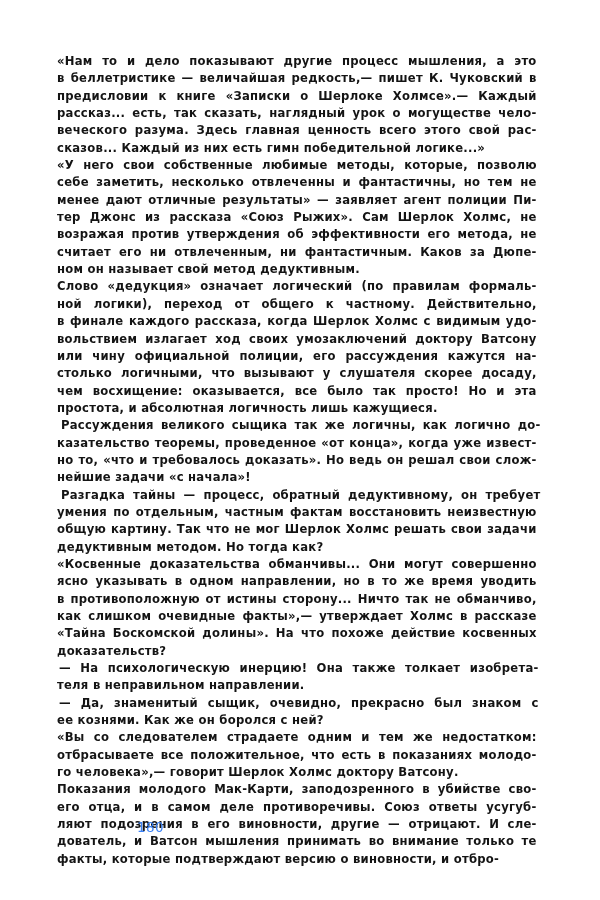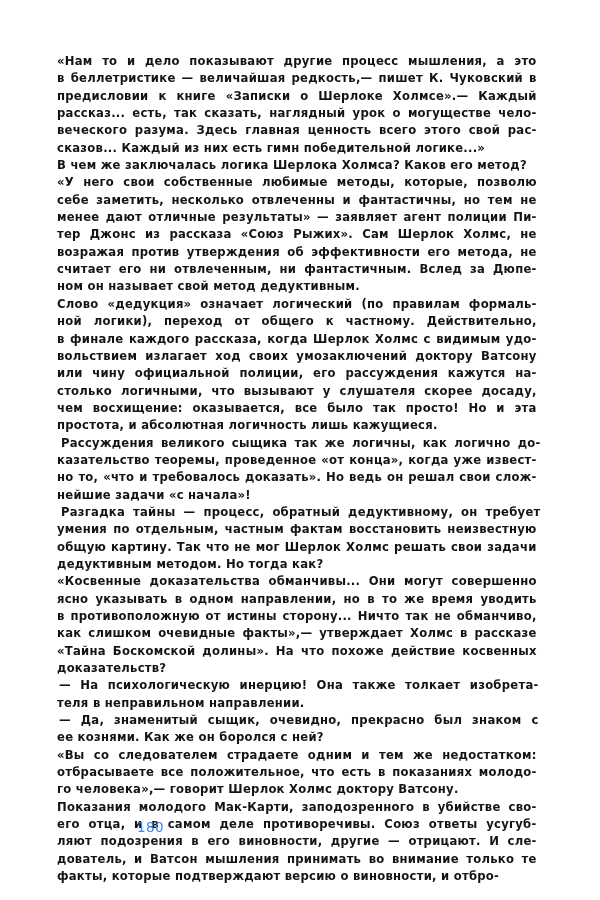--- a/index.html
+++ b/index.html
@@ -130,23 +130,20 @@
           <span>главная</span>
           <span>ценность</span>
           <span>всего</span>
           <span>этого</span>
           <span>свой</span>
           <span>рас-</span>
         </div>
         <div class="line last">сказов... Каждый из них есть гимн победительной логике...»</div>
       </div>
       <div class="para">
-        <div class="line last">В чем же заключалась логика Шерлока Холмса? Каков его метод?</div>
-      </div>
-      <div class="para">
         <div class="line j">
           <span>«У</span>
           <span>него</span>
           <span>свои</span>
           <span>собственные</span>
           <span>любимые</span>
           <span>методы,</span>
           <span>которые,</span>
           <span>позволю</span>
         </div>
@@ -194,21 +191,21 @@
           <span>метода,</span>
           <span>не</span>
         </div>
         <div class="line j">
           <span>считает</span>
           <span>его</span>
           <span>ни</span>
           <span>отвлеченным,</span>
           <span>ни</span>
           <span>фантастичным.</span>
-          <span>Вслед</span>
+          <span>Каков</span>
           <span>за</span>
           <span>Дюпе-</span>
         </div>
         <div class="line last">ном он называет свой метод дедуктивным.</div>
       </div>
       <div class="para">
         <div class="line j">
           <span>Слово</span>
           <span>«дедукция»</span>
           <span>означает</span>

